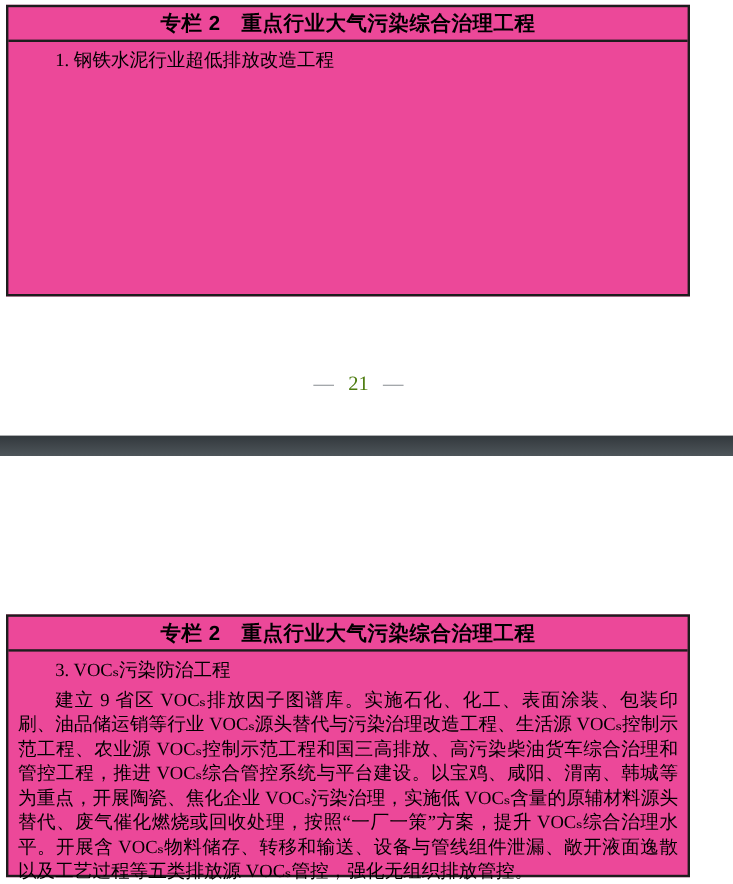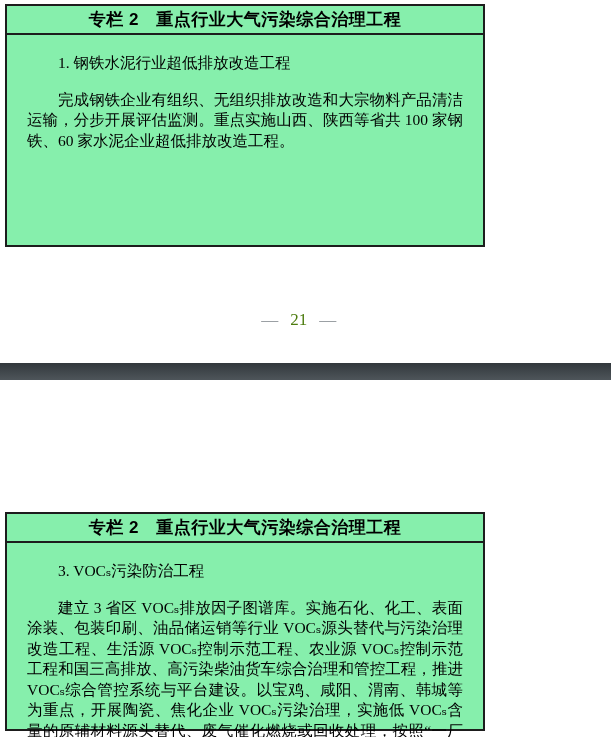--- a/index.html
+++ b/index.html
@@ -11,24 +11,24 @@
     width: 611px;
     height: 737px;
     position: relative;
     overflow: hidden;
     font-family: "Liberation Serif", "DejaVu Serif", serif;
     color: #000000;
   }
   .column-box {
     position: absolute;
     left: 5px;
-    width: 480px;
+    width: 570px;
     box-sizing: border-box;
     border: 2px solid #1d1d1d;
-    background: #86efac;
+    background: #ec4899;
   }
   #box1 { top: 4px;   height: 243px; }
   #box2 { top: 512px; height: 219px; }
   .box-title {
     height: 27px;
     border-bottom: 2px solid #1d1d1d;
     display: flex;
     align-items: center;
     justify-content: center;
     font-family: "Liberation Sans", "DejaVu Sans", sans-serif;
@@ -40,21 +40,21 @@
   }
   .box-body {
     padding: 2px 4px 0 4px;
     font-size: 15.5px;
     line-height: 20.7px;
     text-align: justify;
     overflow: hidden;
   }
   #box2 .box-body { line-height: 20.5px; }
   .box-body p {
-    margin: 16px;
+    margin: 4px;
     text-indent: 2em;
   }
   .page-number {
     position: absolute;
     top: 290px;
     left: 0;
     width: 611px;
     text-align: center;
     font-size: 17px;
     transform: translateX(-11px);
@@ -76,29 +76,28 @@
     background: linear-gradient(#32383c, #4e555a);
   }
 </style>
 </head>
 <body>
 
 <div class="column-box" id="box1">
   <div class="box-title">专栏 2　重点行业大气污染综合治理工程</div>
   <div class="box-body">
     <p>1. 钢铁水泥行业超低排放改造工程</p>
-    <p>完成钢铁企业有组织、无组织排放改造和大宗物料产品清洁运输，分步开展评估监测。重点实施山西、陕西等省共 100 家钢铁、60 家水泥企业超低排放改造工程。</p>
   </div>
 </div>
 
 <div class="page-number">
   <span class="dash">—</span><span class="num">21</span><span class="dash">—</span>
 </div>
 
 <div class="page-separator" style="background: linear-gradient(rgb(50, 56, 60), rgb(78, 85, 90));"></div>
 
 <div class="column-box" id="box2">
   <div class="box-title">专栏 2　重点行业大气污染综合治理工程</div>
   <div class="box-body">
     <p>3. VOCₛ污染防治工程</p>
-    <p>建立 3 省区 VOCₛ排放因子图谱库。实施石化、化工、表面涂装、包装印刷、油品储运销等行业 VOCₛ源头替代与污染治理改造工程、生活源 VOCₛ控制示范工程、农业源 VOCₛ控制示范工程和国三高排放、高污染柴油货车综合治理和管控工程，推进 VOCₛ综合管控系统与平台建设。以宝鸡、咸阳、渭南、韩城等为重点，开展陶瓷、焦化企业 VOCₛ污染治理，实施低 VOCₛ含量的原辅材料源头替代、废气催化燃烧或回收处理，按照“一厂一策”方案，提升 VOCₛ综合治理水平。开展含 VOCₛ物料储存、转移和输送、设备与管线组件泄漏、敞开液面逸散以及工艺过程等五类排放源 VOCₛ管控，强化无组织排放管控。</p>
+    <p>建立 9 省区 VOCₛ排放因子图谱库。实施石化、化工、表面涂装、包装印刷、油品储运销等行业 VOCₛ源头替代与污染治理改造工程、生活源 VOCₛ控制示范工程、农业源 VOCₛ控制示范工程和国三高排放、高污染柴油货车综合治理和管控工程，推进 VOCₛ综合管控系统与平台建设。以宝鸡、咸阳、渭南、韩城等为重点，开展陶瓷、焦化企业 VOCₛ污染治理，实施低 VOCₛ含量的原辅材料源头替代、废气催化燃烧或回收处理，按照“一厂一策”方案，提升 VOCₛ综合治理水平。开展含 VOCₛ物料储存、转移和输送、设备与管线组件泄漏、敞开液面逸散以及工艺过程等五类排放源 VOCₛ管控，强化无组织排放管控。</p>
   </div>
 </div>
 
 </body></html>

